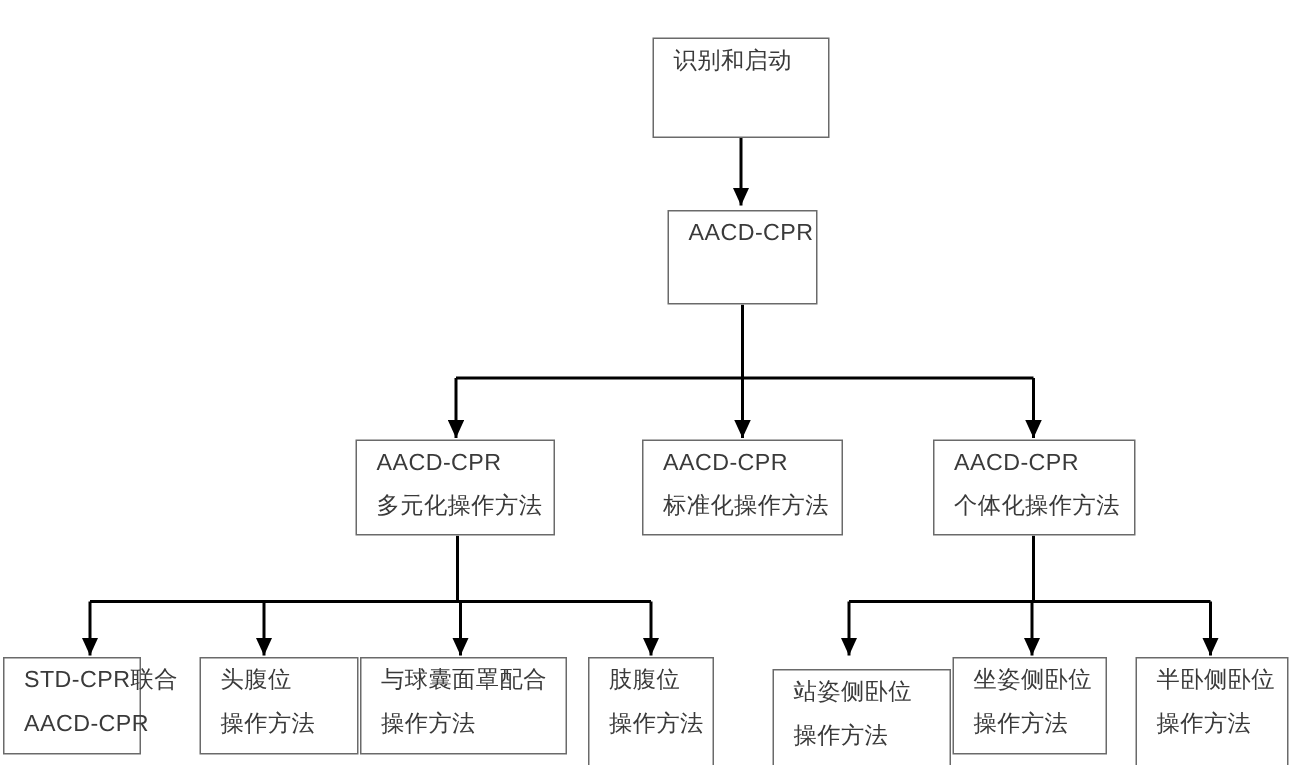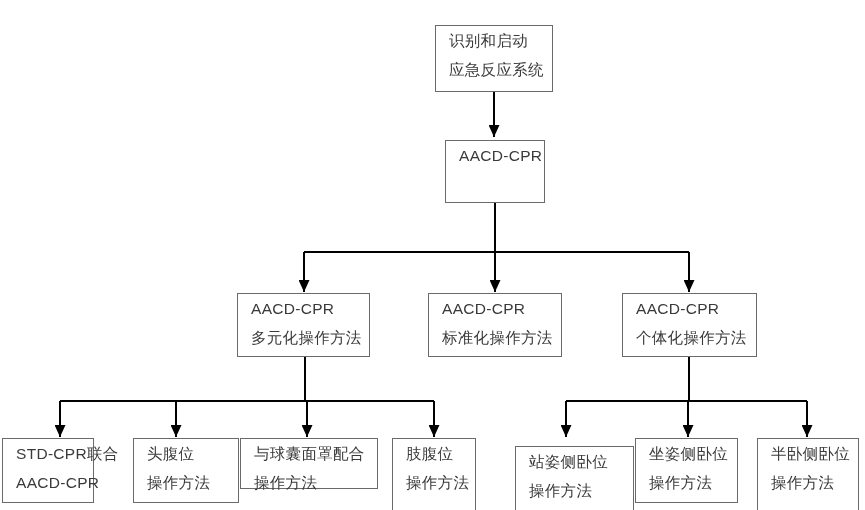--- a/index.html
+++ b/index.html
@@ -71,21 +71,20 @@
         <line x1="566" y1="401" x2="807" y2="401"></line>
         <line x1="566" y1="401" x2="566" y2="437" marker-end="url(#arrow)"></line>
         <line x1="688" y1="401" x2="688" y2="437" marker-end="url(#arrow)"></line>
         <line x1="807" y1="401" x2="807" y2="437" marker-end="url(#arrow)"></line>
       </g>
     </g>
   </svg>
 
   <div class="node" style="left:435px; top:25px; width:118px; height:67px">
     <span class="txt">识别和启动</span>
-    <span class="txt">应急反应系统</span>
   </div>
 
   <div class="node" style="left:445px; top:140px; width:100px; height:63px">
     <span class="txt">AACD-CPR</span>
   </div>
 
   <div class="node" style="left:237px; top:293px; width:133px; height:64px">
     <span class="txt">AACD-CPR</span>
     <span class="txt">多元化操作方法</span>
   </div>
@@ -99,21 +98,21 @@
   </div>
 
   <div class="node" style="left:2px; top:438px; width:92px; height:65px">
     <span class="txt">STD-CPR联合</span>
     <span class="txt">AACD-CPR</span>
   </div>
   <div class="node" style="left:133px; top:438px; width:106px; height:65px">
     <span class="txt">头腹位</span>
     <span class="txt">操作方法</span>
   </div>
-  <div class="node" style="left:240px; top:438px; width:138px; height:51px">
+  <div class="node" style="left:240px; top:438px; width:138px; height:65px">
     <span class="txt">与球囊面罩配合</span>
     <span class="txt">操作方法</span>
   </div>
   <div class="node" style="left:392px; top:438px; width:84px; height:82px">
     <span class="txt">肢腹位</span>
     <span class="txt">操作方法</span>
   </div>
   <div class="node" style="left:515px; top:446px; width:119px; height:65px">
     <span class="txt">站姿侧卧位</span>
     <span class="txt">操作方法</span>

